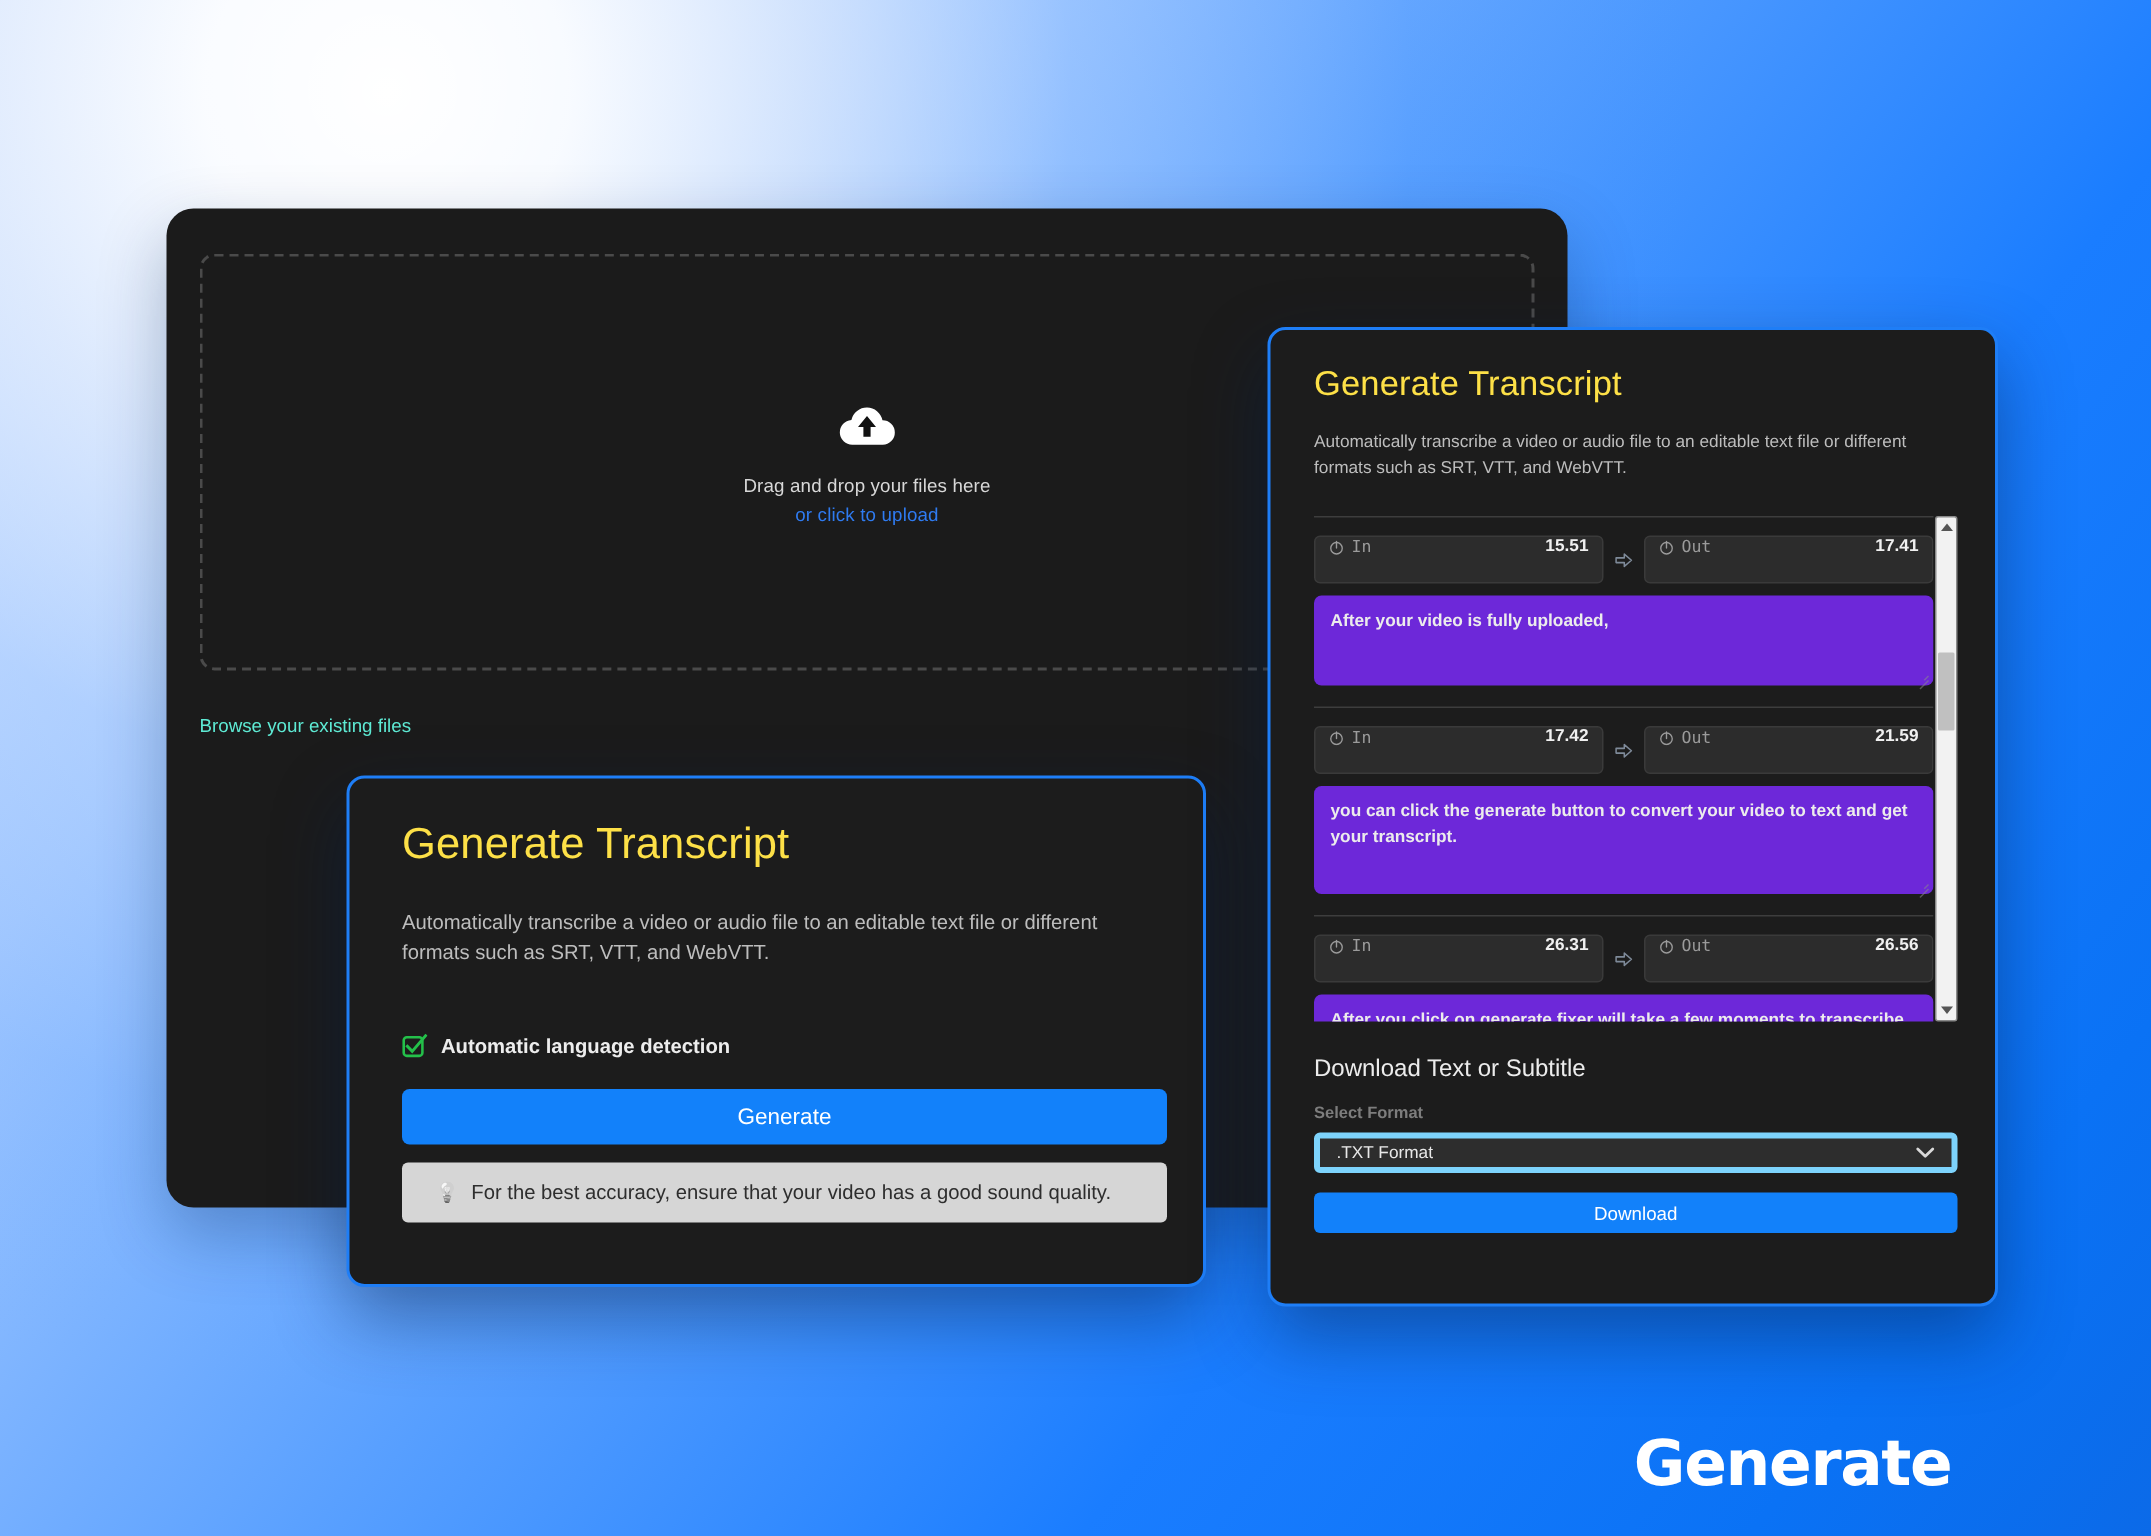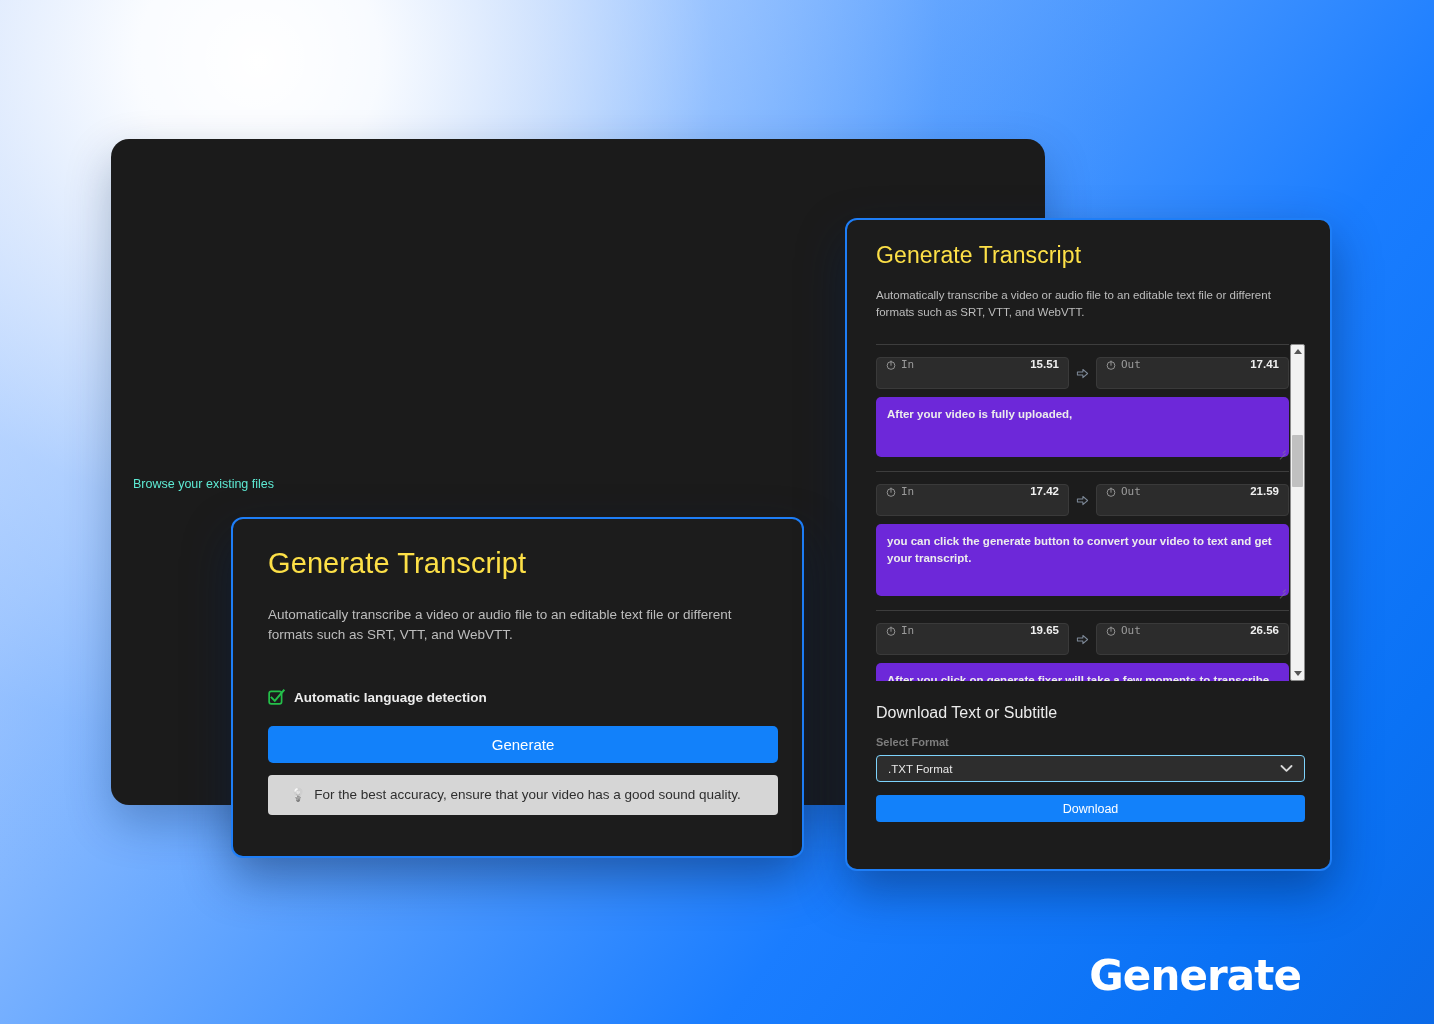--- a/index.html
+++ b/index.html
@@ -309,21 +309,21 @@
     color: #7d7d7d;
     font-size: 11px;
     font-weight: bold;
   }
 
   #format-select {
     margin-top: 7px;
     width: 429px;
     height: 27px;
     background: #2d2d2d;
-    border: 1px solid #7dd3fc;
+    border: 4px solid #7dd3fc;
     border-radius: 4px;
     display: flex;
     align-items: center;
     justify-content: space-between;
     padding: 0 11px;
     color: #e8e8e8;
     font-size: 11.5px;
     cursor: pointer;
   }
   .chev-icon { width: 13px; height: 9px; display: block; }
@@ -354,20 +354,30 @@
     font-weight: bold;
     letter-spacing: -0.9px;
     font-family: "DejaVu Sans", sans-serif;
   }
 </style>
 </head>
 <body>
 
 <div id="back-panel">
 
+  <div id="dropzone">
+    <span class="cloud-wrap">
+      <svg width="40" height="32" viewBox="0 0 40 32" xmlns="http://www.w3.org/2000/svg">
+        <path d="M10.2 28.5a8.3 8.3 0 0 1-.6-16.58A10.6 10.6 0 0 1 30.3 12.2a7.1 7.1 0 0 1 .2 16.3z" fill="#ffffff"></path>
+        <path d="M20 9.4l6 7.2h-3.6v6.6h-4.8v-6.6H14z" fill="#111111"></path>
+      </svg>
+    </span>
+    <div class="dz-line1">Drag and drop your files here</div>
+    <div class="dz-line2">or click to upload</div>
+  </div>
 
   <div id="browse-files">Browse your existing files</div>
 </div>
 
 <div id="front-card" class="glow-card">
 
   <div class="card-title">Generate Transcript</div>
   <div class="card-desc">Automatically transcribe a video or audio file to an editable text file or different formats such as SRT, VTT, and WebVTT.</div>
 
   <div id="auto-lang-row">
@@ -478,21 +488,21 @@
           <div class="time-field">
             <span class="tf-label">
               <span>
                 <svg class="clock-icon" viewBox="0 0 12 12" xmlns="http://www.w3.org/2000/svg">
                   <circle cx="6" cy="6.6" r="4.6" fill="none" stroke="#9b9b9b" stroke-width="1.1"></circle>
                   <path d="M6 1.2 V 6.4" stroke="#9b9b9b" stroke-width="1.1" fill="none" stroke-linecap="round"></path>
                 </svg>
               </span>
               <span>In</span>
             </span>
-            <span class="tf-value">19.65</span>
+            <span class="tf-value">26.31</span>
           </div>
           <span>
             <svg class="arrow-icon" viewBox="0 0 14 14" xmlns="http://www.w3.org/2000/svg">
               <path d="M1.5 5.3 H7.4 V2.6 L12.5 7 L7.4 11.4 V8.7 H1.5 Z" fill="none" stroke="#7e8a99" stroke-width="1.1" stroke-linejoin="round"></path>
             </svg>
           </span>
           <div class="time-field">
             <span class="tf-label">
               <span>
                 <svg class="clock-icon" viewBox="0 0 12 12" xmlns="http://www.w3.org/2000/svg">

